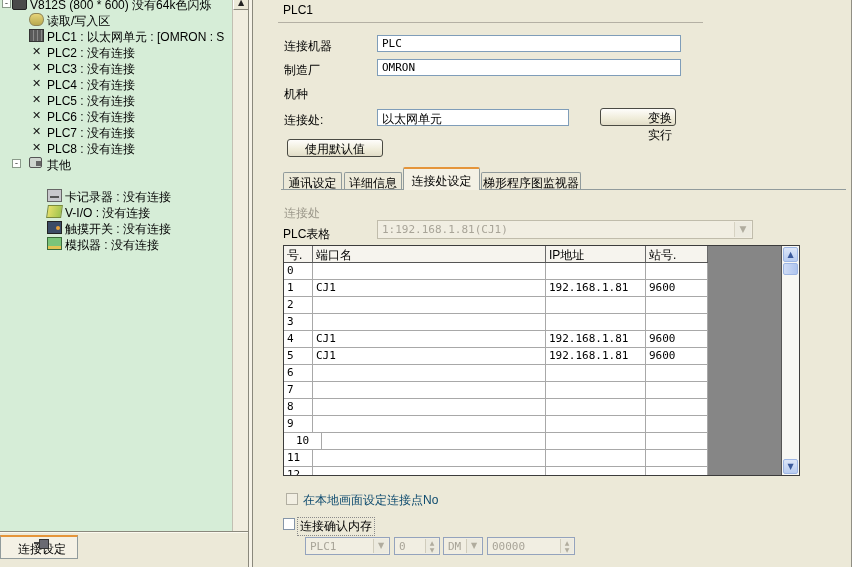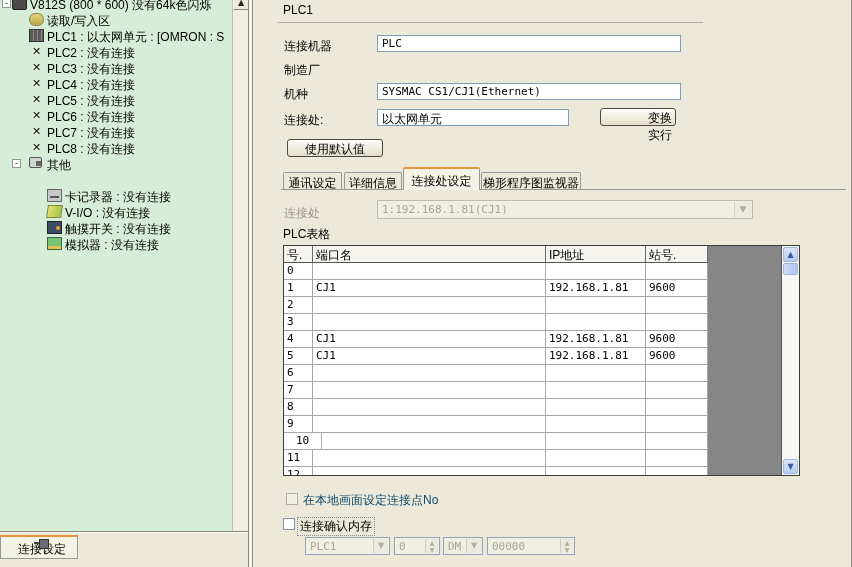--- a/index.html
+++ b/index.html
@@ -98,21 +98,21 @@
   }
   .tab.active {
     top:167px; height:23px; background:#f4f1e5;
     border-top:2px solid #e5953a; padding-top:4px; z-index:3;
   }
   #tabstrip-rule { position:absolute; left:28px; top:189px; width:565px; height:1px; background:#919b9c; z-index:2; }
 
   
   #conn-label { position:absolute; left:31px; top:205px; color:#9b978a; }
   #conn-combo {
-    position:absolute; left:124px; top:200px; width:376px; height:19px;
+    position:absolute; left:124px; top:220px; width:376px; height:19px;
     background:#f1eee2; border:1px solid #c0bcab; color:#a8a498;
     padding:2px 0 4px 4px;
   }
   #conn-combo .arrow {
     position:absolute; right:1px; top:1px; width:17px; height:15px;
     background:#eceadf; border-left:1px solid #d6d2c2;
     color:#b0ac9e; text-align:center; font:9px/15px "DejaVu Sans",sans-serif;
   }
   #table-label { position:absolute; left:30px; top:226px; }
 
@@ -247,23 +247,23 @@
 <div id="panel-separator"></div>
 
 <div id="right-panel">
   <div id="panel-title">PLC1</div>
   <div id="title-rule"></div>
 
   <div class="field-label" style="top:38px;">连接机器</div>
   <div class="textbox mono" style="top:35px;">PLC</div>
 
   <div class="field-label" style="top:62px;">制造厂</div>
+  <div class="textbox mono" style="top:59px;">OMRON</div>
 
   <div class="field-label" style="top:86px;">机种</div>
-  <div class="textbox mono" style="top:83px;">SYSMAC CS1/CJ1(Ethernet)</div>
 
   <div class="field-label" style="top:112px;">连接处:</div>
   <div class="textbox" style="top:109px; width:192px;">以太网单元</div>
   <div id="convert-button">变换实行</div>
 
   <div id="default-button">使用默认值</div>
 
   <div id="tabs-container">
       <div class="tab" style="left: 30px; width: 59px;">通讯设定</div>
       <div class="tab" style="left: 91px; width: 58px;">详细信息</div>

